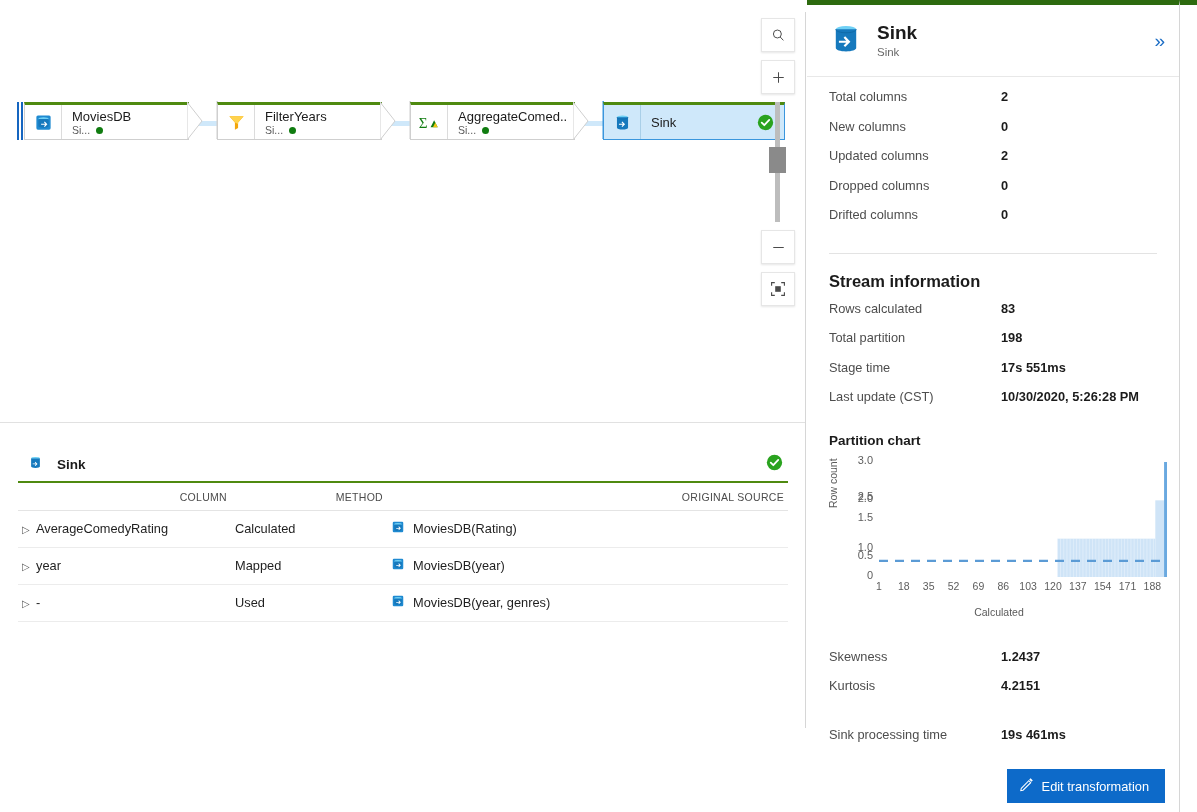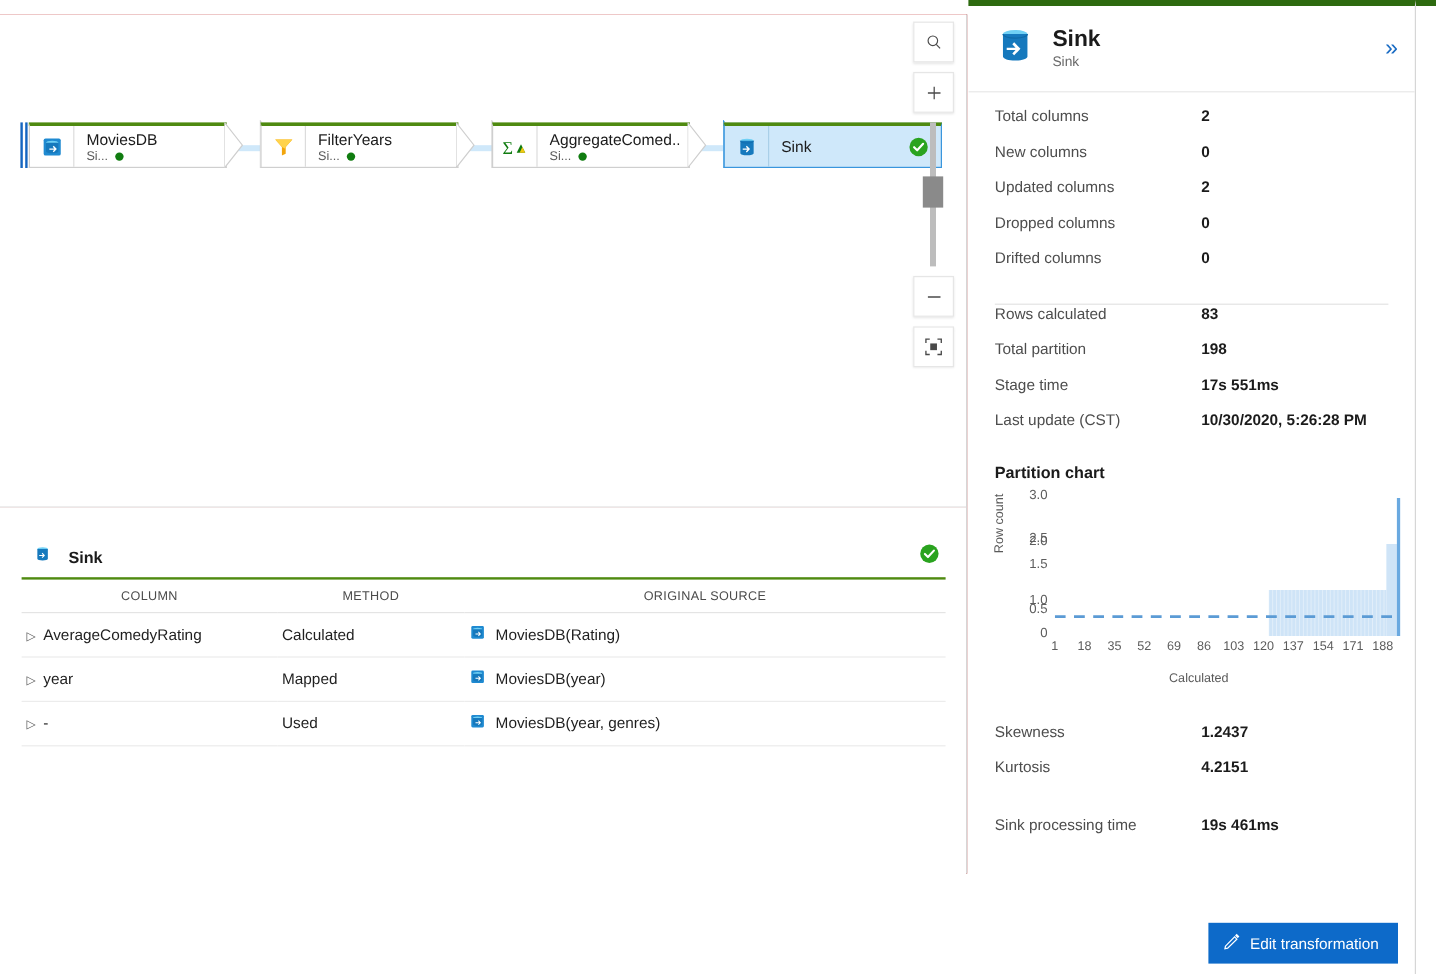--- a/index.html
+++ b/index.html
@@ -150,21 +150,21 @@
   .green-rule {
     position: absolute; left: 18px; top: 58px; width: 770px; height: 2px;
     background: #4f8a10;
   }
   table.grid {
     position: absolute; left: 18px; top: 62px; width: 770px;
     border-collapse: collapse;
     font-size: 12.5px; color: #262626;
   }
   table.grid th {
-    text-align: center; font-weight: normal;
+    text-align: right; font-weight: normal;
     font-size: 10.5px; letter-spacing: .3px;
     color: #4b4b4b; text-transform: uppercase;
     padding: 6px 4px 7px 4px;
     border-bottom: 1px solid #e4e4e4;
   }
   table.grid td {
     padding: 9px 4px 10px 4px;
     border-bottom: 1px solid #ececec;
     color: #1f1f1f; font-size: 12.8px;
     vertical-align: middle;
@@ -546,20 +546,21 @@
       <div class="kv">
         <span class="k">Dropped columns</span>
         <span class="v">0</span>
       </div>
       <div class="kv">
         <span class="k">Drifted columns</span>
         <span class="v">0</span>
       </div>
 
       <div class="section-rule"></div>
+      <div class="section-title">Stream information</div>
 
       <div class="kv">
         <span class="k">Rows calculated</span>
         <span class="v">83</span>
       </div>
       <div class="kv">
         <span class="k">Total partition</span>
         <span class="v">198</span>
       </div>
       <div class="kv">

